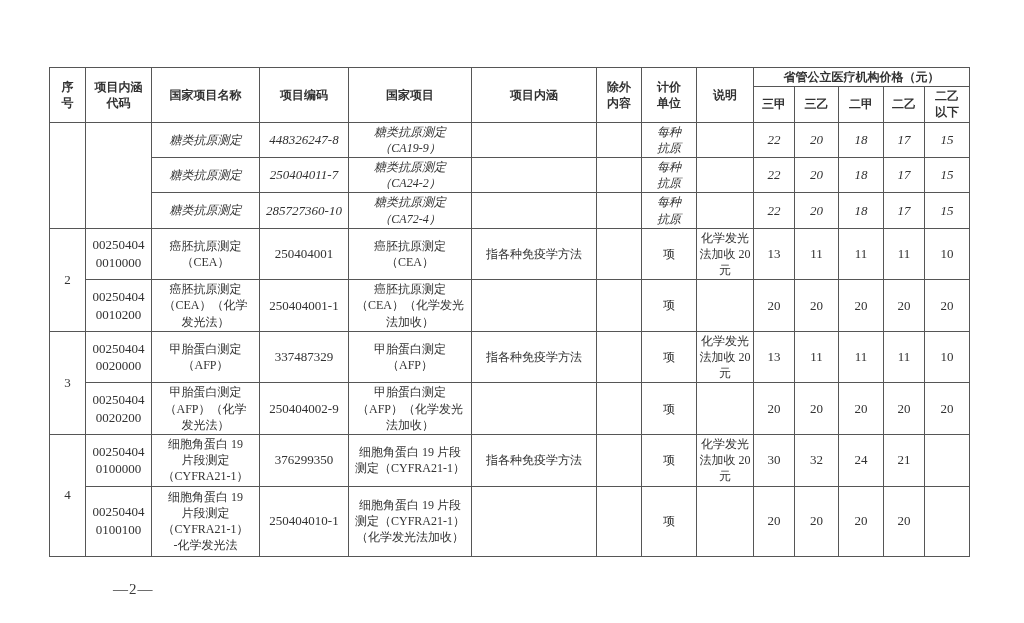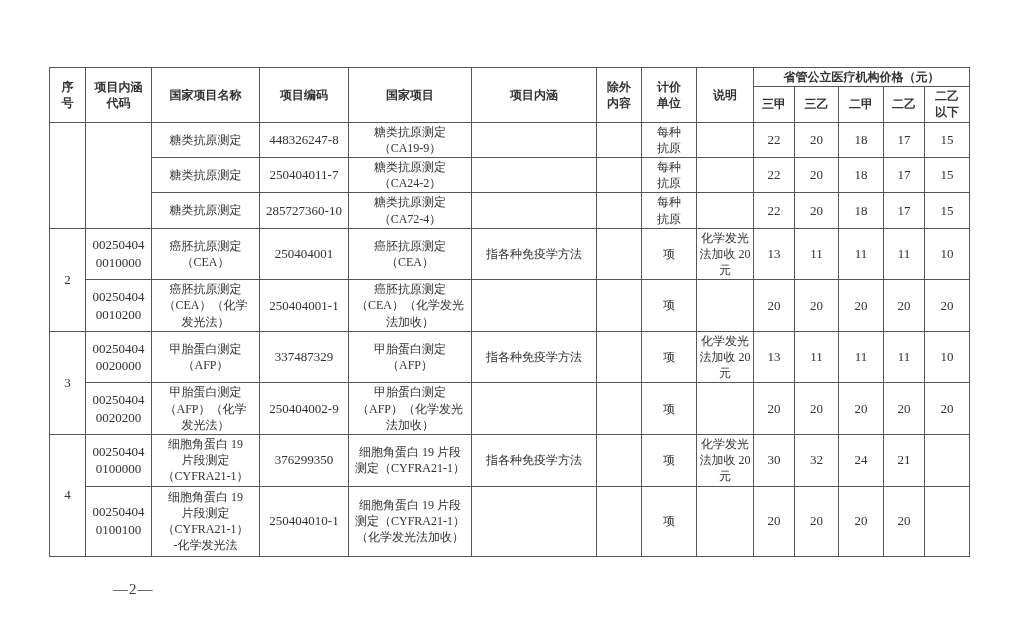--- a/index.html
+++ b/index.html
@@ -19,21 +19,21 @@
     white-space:pre-line;
     padding:1px 2px;
     font-size:12px;
     line-height:1.35;
     overflow:hidden;
   }
   th { font-weight:bold; font-size:12px; }
   td.num { font-size:13px; }
   tr.hA { height:18px; }
   tr.hB { height:35px; }
-  tr.h34 { height:34px; }
+  tr.h34 { height:34px;font-style:italic; }
   tr.h51 { height:51px; }
   tr.h49 { height:49px; }
   tr.h50 { height:50px; }
   tr.h70 { height:70px; }
   .pagenum {
     position:absolute; left:113px; top:581px;
     font-size:15px; letter-spacing:1px; color:#3a3a3a;
   }
 </style>
 </head>

